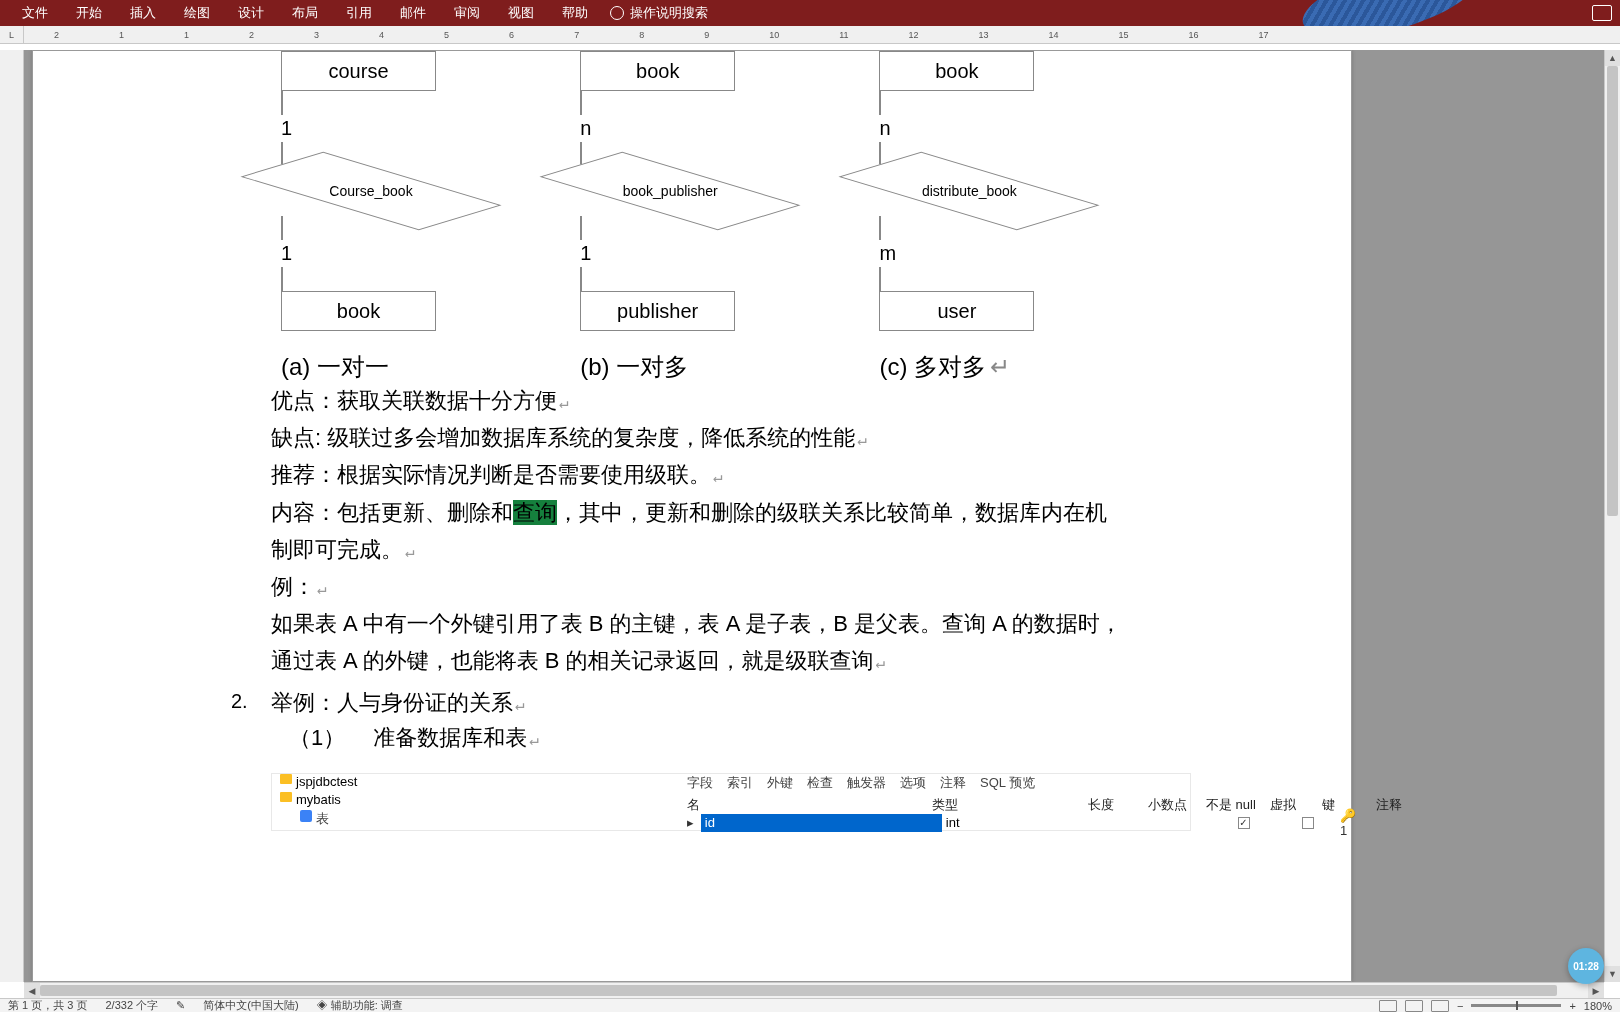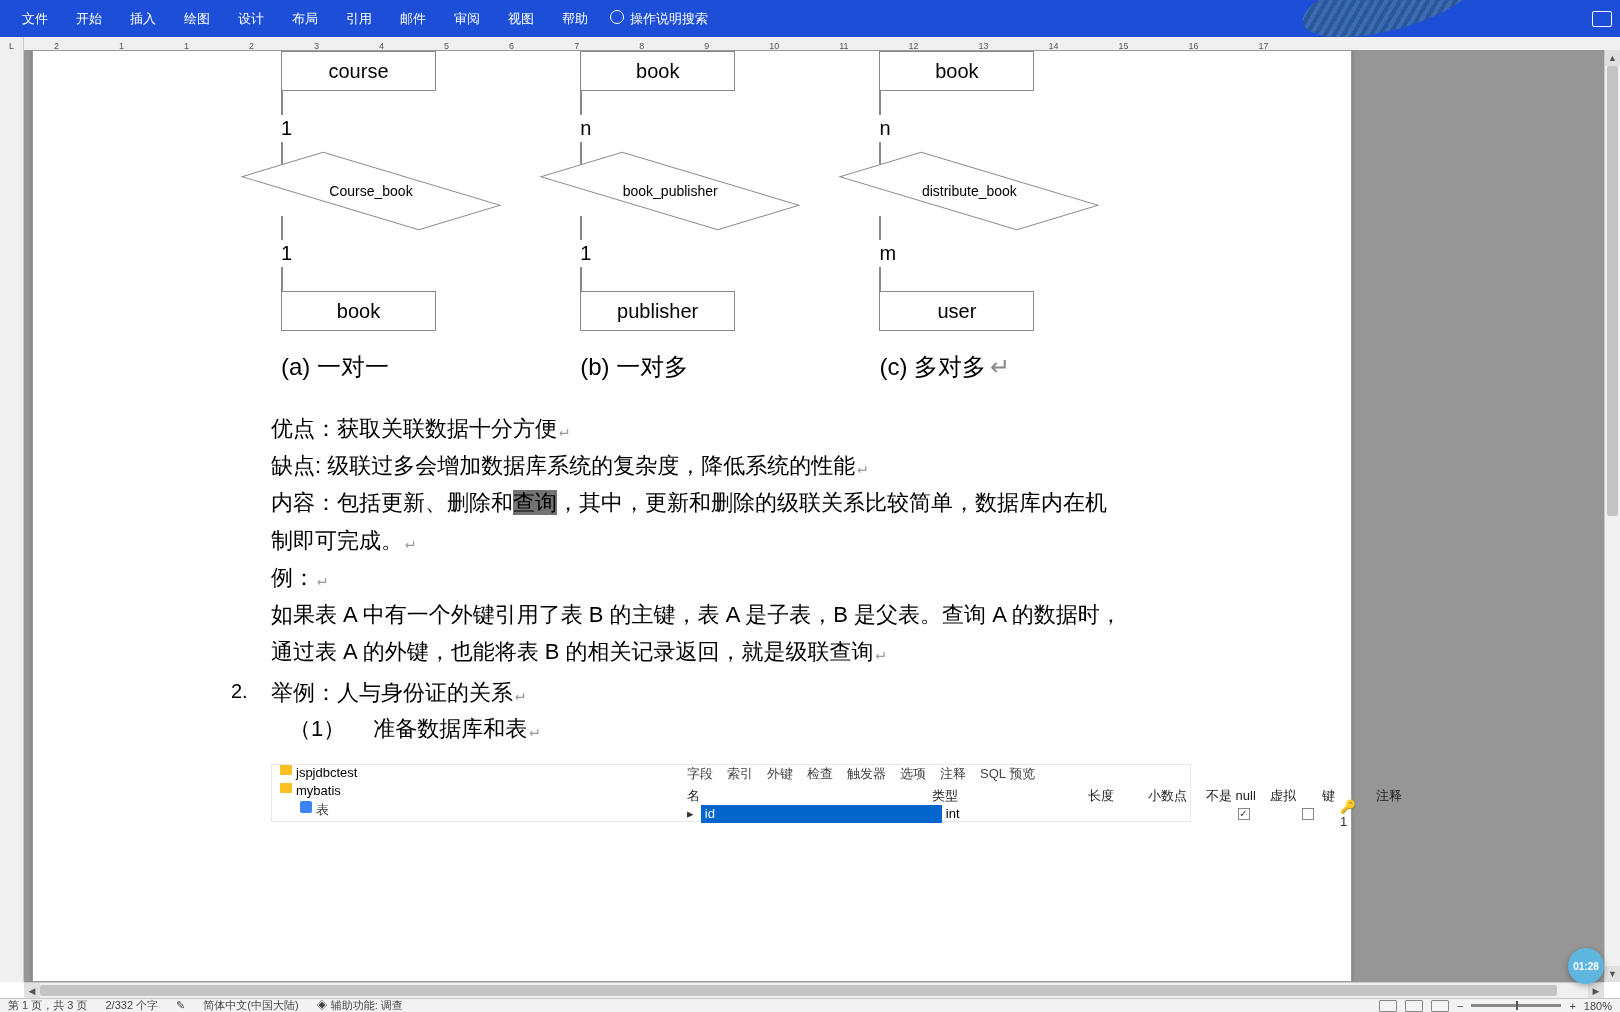--- a/index.html
+++ b/index.html
@@ -1,41 +1,41 @@
 <!DOCTYPE html>
 <html><head>
 <meta charset="utf-8">
 <style>
 *{margin:0;padding:0;box-sizing:border-box;font-family:"Microsoft YaHei","SimSun",sans-serif}
 body{width:1620px;height:1012px;background:#fff;overflow:hidden;position:relative}
-.menubar{height:37px;background:#1d4ed8;display:flex;align-items:center;padding:0 8px;color:#fff;font-size:13px}
+.menubar{height:26px;background:#7f1d1d;display:flex;align-items:center;padding:0 8px;color:#fff;font-size:13px}
 .menubar .tab{padding:0 14px;height:32px;line-height:32px;cursor:pointer}
 .menubar .bulb{display:inline-block;width:14px;height:14px;border:1.5px solid #fff;border-radius:50%;position:relative;margin-right:6px;vertical-align:middle}
-.menubar .search{display:flex;margin-left:8px}
+.menubar .search{display:flex;align-items:center;margin-left:8px}
 .menubar .comment-icon{margin-left:auto;width:20px;height:16px;border:1.5px solid #fff;border-radius:2px;position:relative}
 .menubar .logo-arc{position:absolute;right:140px;top:-30px;width:180px;height:60px;background:repeating-linear-gradient(135deg,#3a6bb3 0 4px,#2b579a 4px 8px);border-radius:50%;transform:rotate(-15deg)}
 .ruler{height:18px;background:#f0f0f0;border-bottom:1px solid #c8c8c8;position:relative;font-size:8px;color:#555;display:flex;align-items:center;overflow:hidden}
 .ruler .num{margin:0 30px;font-size:9px}
 .ruler-corner{width:24px;height:18px;border-right:1px solid #c8c8c8;font-size:9px;text-align:center;line-height:18px;color:#555;flex-shrink:0}
 .vruler{position:absolute;left:0;top:50px;width:24px;bottom:30px;background:#f0f0f0;border-right:1px solid #c8c8c8}
 .doc-viewport{position:absolute;left:24px;top:50px;right:16px;bottom:30px;background:#969696;overflow:hidden}
 .page{position:absolute;left:8px;top:0;width:1320px;height:100%;background:#fff;border:1px solid #999;box-shadow:0 0 4px rgba(0,0,0,.2)}
 .content{position:absolute;left:238px;top:0;right:180px}
 .er-row{display:flex;justify-content:space-between;padding:0 10px}
 .er{display:flex;flex-direction:column;align-items:flex-start;width:32%}
 .entity{width:155px;height:40px;border:1.5px solid #888;background:#fff;display:flex;align-items:center;justify-content:center;font-size:20px}
 .line{width:1.5px;height:24px;background:#888}
 .card{font-size:20px;margin:2px 0}
 .diamond{width:180px;height:50px;position:relative;display:flex;align-items:center;justify-content:center}
 .diamond::before{content:"";position:absolute;left:50%;top:50%;width:110px;height:50px;border:1.5px solid #888;background:#fff;transform:translate(-50%,-50%) scaleX(1.7) rotate(45deg) skew(-18deg,-18deg)}
 .diamond span{position:relative;z-index:1;font-size:14px}
 .er-caption{font-size:24px;margin-top:20px}
-.text-block{font-size:22px;line-height:1.6;margin-top:28px}
+.text-block{font-size:22px;line-height:1.6;}
 .text-block .ln{margin-bottom:2px}
-.hl{background:#737373}
+.hl{background:#15803d}
 .para-end{color:#999;font-family:monospace;font-size:16px;margin-left:2px}
 .cursor-mark{color:#888;margin-left:4px}
 .num2{position:absolute;left:-40px;font-size:20px}
 .list{font-size:22px;line-height:1.6;margin-top:6px;position:relative}
 .sublist{margin-left:18px}
 .id-image{margin-top:18px;width:920px;height:58px;background:#fff;border:1px solid #e8e8e8;position:relative;font-size:13px}
 .id-tree{position:absolute;left:0;top:0;width:155px;height:58px}
 .id-tree div{display:flex;align-items:flex-start;height:18px;padding-left:8px}
 .id-tree .ico{width:12px;height:10px;background:#fbbf24;margin-right:4px;border-radius:1px}
 .id-tree .dbico{width:12px;height:12px;background:#3b82f6;margin-right:4px;border-radius:2px}
@@ -159,20 +159,21 @@
           <div class="card">m</div>
           <div class="line"></div>
           <div class="entity">user</div>
           <div class="er-caption"><span>(c) 多对多</span><span class="cursor-mark">↵</span></div>
         </div>
       </div>
 
       <div class="text-block">
         <div class="ln"><span>优点：获取关联数据十分方便</span><span class="para-end">↵</span></div>
         <div class="ln"><span>缺点: 级联过多会增加数据库系统的复杂度，降低系统的性能</span><span class="para-end">↵</span></div>
+        <div class="ln"><span>推荐：根据实际情况判断是否需要使用级联。</span><span class="para-end">↵</span></div>
         <div class="ln"><span>内容：包括更新、删除和</span><span class="hl">查询</span><span>，其中，更新和删除的级联关系比较简单，数据库内在机</span></div>
         <div class="ln"><span>制即可完成。</span><span class="para-end">↵</span></div>
         <div class="ln"><span>例：</span><span class="para-end">↵</span></div>
         <div class="ln"><span>如果表 A 中有一个外键引用了表 B 的主键，表 A 是子表，B 是父表。查询 A 的数据时，</span></div>
         <div class="ln"><span>通过表 A 的外键，也能将表 B 的相关记录返回，就是级联查询</span><span class="para-end">↵</span></div>
       </div>
 
       <div class="list">
         <span class="num2">2.</span>
         <div class="ln"><span>举例：人与身份证的关系</span><span class="para-end">↵</span></div>

